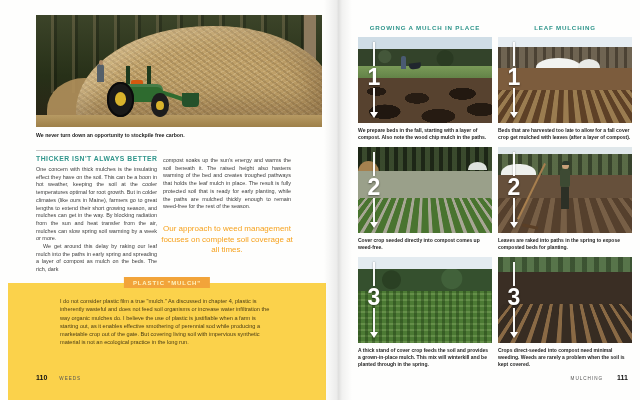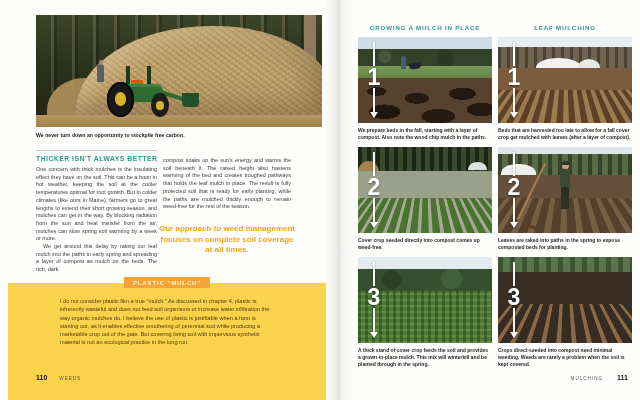--- a/index.html
+++ b/index.html
@@ -41,21 +41,21 @@
 
   #main-caption{left:36px;top:132px;width:286px;font-size:5.2px;font-weight:bold;color:#222;}
   #rule{left:36px;top:150px;width:121px;height:1px;background:#c9c9c9;}
   #section-heading{left:36px;top:155px;width:130px;font-size:6.8px;font-weight:bold;color:#2f958b;letter-spacing:.5px;margin:0;}
   .bodycol{font-size:5.45px;line-height:7.7px;color:#3c3c3c;text-align:justify;}
   #col1{left:36px;top:166px;width:121px;}
   #col1 p{margin:0;}
   #col1 p.indent{text-indent:7px;}
   #col2{left:163px;top:157px;width:128px;}
   #col2 p{margin:0;}
-  #pull-quote{left:158px;top:224px;width:138px;font-size:8px;line-height:10.6px;font-weight:bold;color:#f6a21e;text-align:center;}
+  #pull-quote{left:158px;top:224px;width:138px;font-size:8px;line-height:10.6px;font-weight:normal;color:#f6a21e;text-align:center;}
 
   #callout{left:8px;top:283px;width:318px;height:117px;background:#fbd24b;}
   #callout-tab{position:absolute;left:50%;top:-6px;transform:translateX(-50%);background:#f2a43a;
     color:#fdf3c0;font-size:6px;font-weight:bold;letter-spacing:.9px;padding:3px 9px 2px 9px;white-space:nowrap;}
   #callout-body{position:absolute;left:52px;top:14px;width:214px;font-size:5.6px;line-height:8.3px;color:#4a3c14;margin:0;}
 
   .footer{font-size:4.6px;letter-spacing:1px;color:#555;}
   #footer-left{left:36px;top:374px;}
   #footer-left .pagenum{font-size:7px;font-weight:bold;letter-spacing:0;color:#111;margin-right:12px;}
   #footer-right{right:12px;top:374px;text-align:right;}

